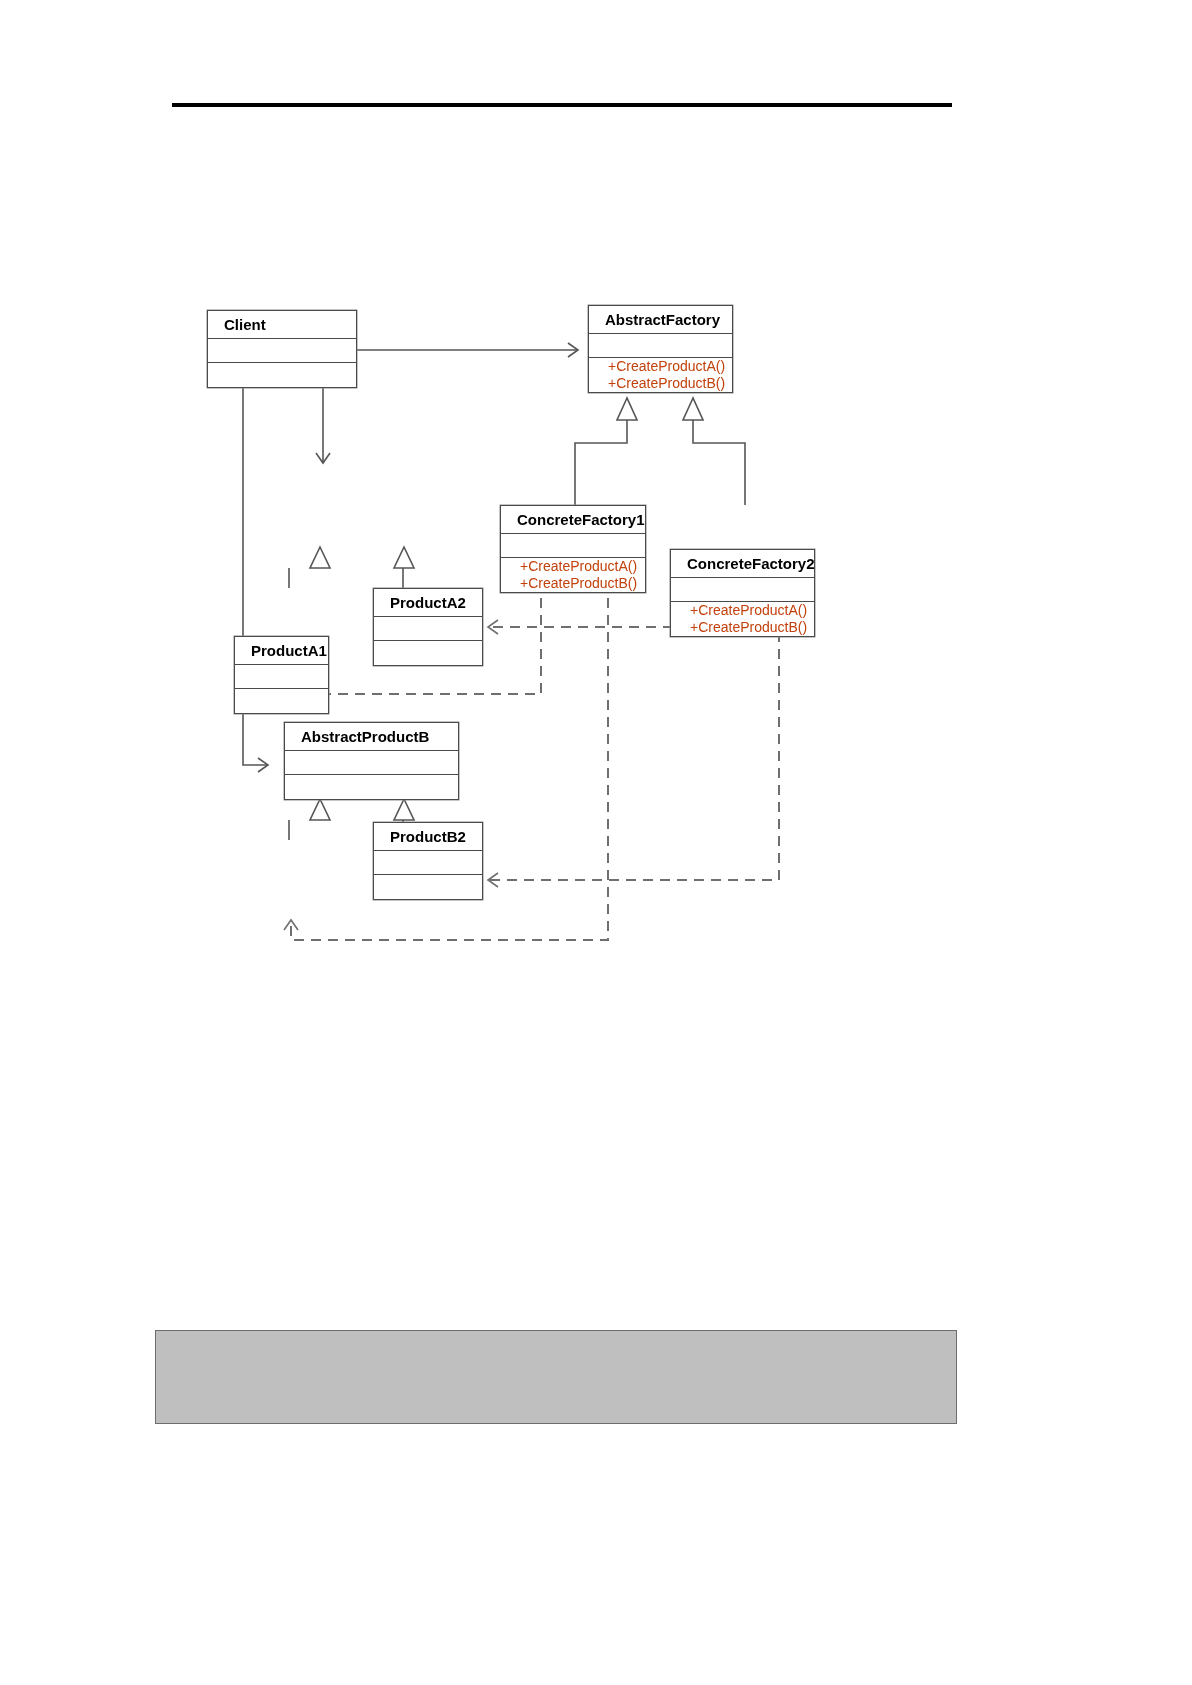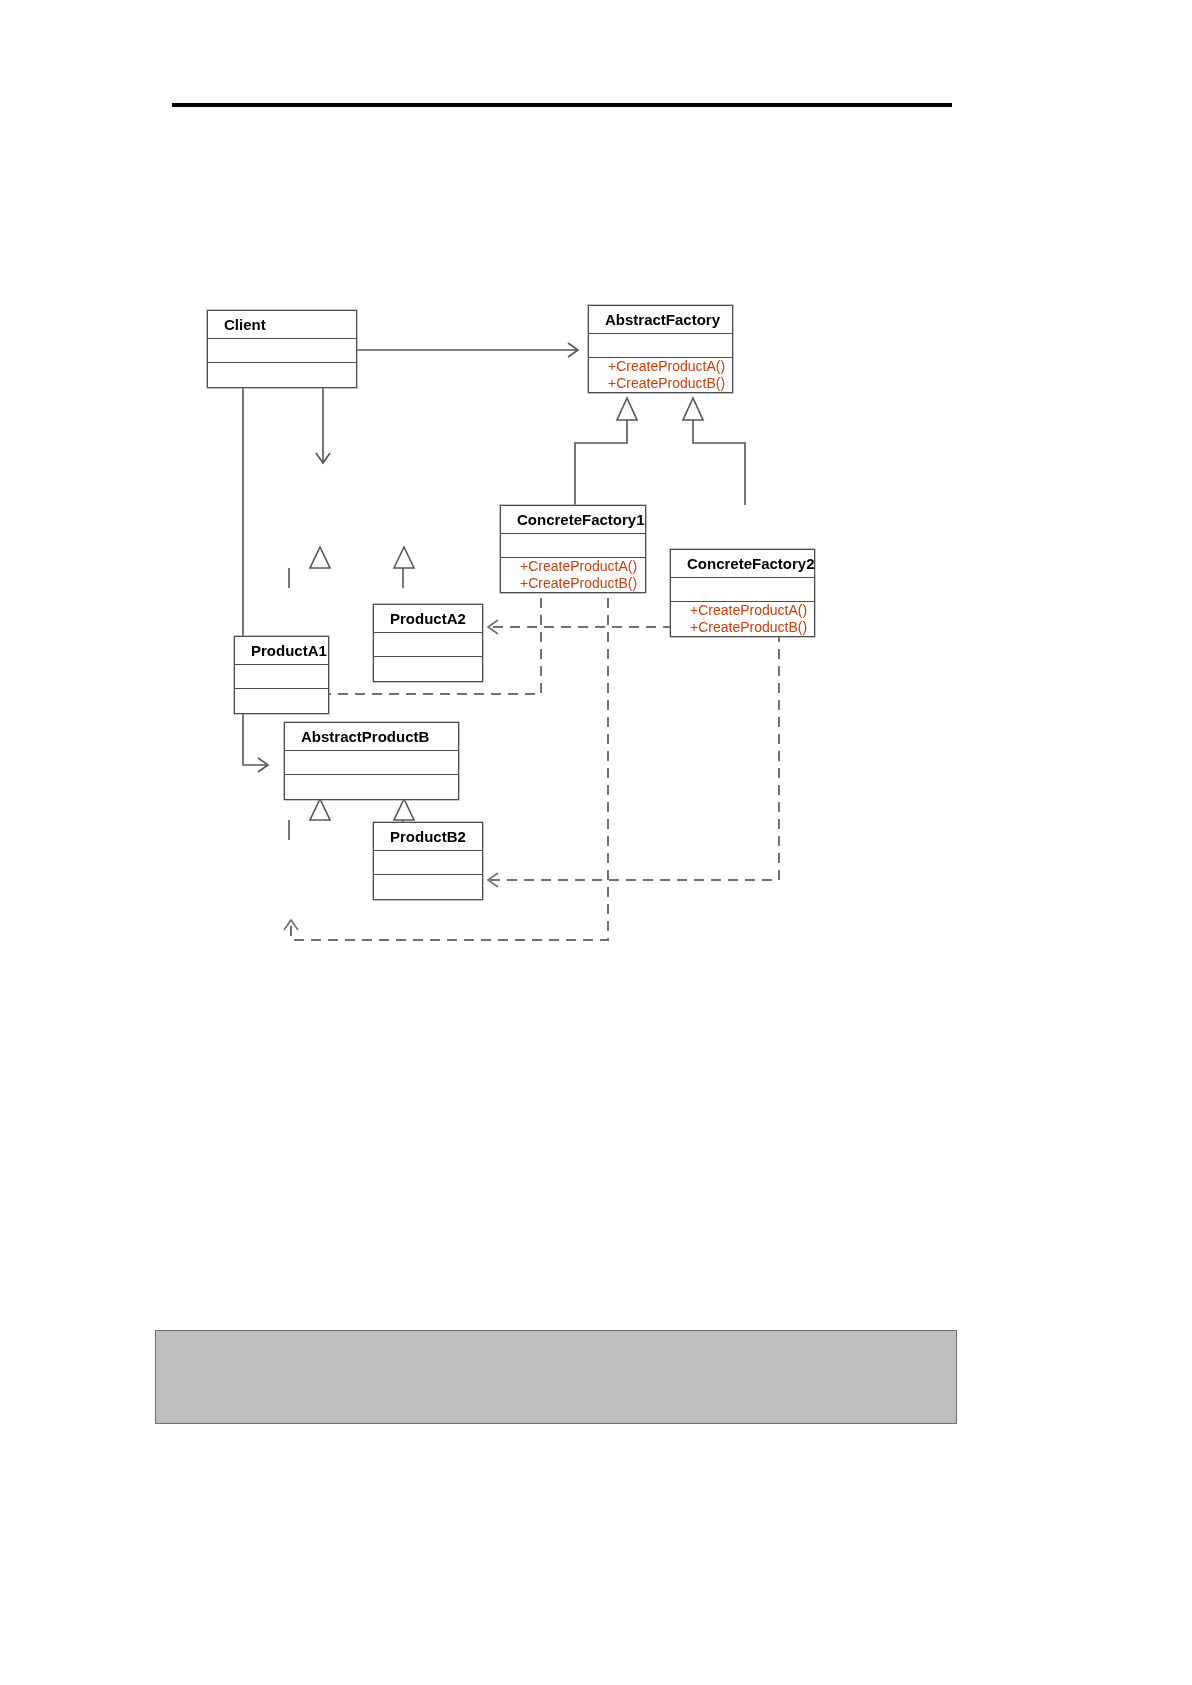--- a/index.html
+++ b/index.html
@@ -184,21 +184,21 @@
     </div>
   </div>
 
 
   <div class="uml-class" style="left:234px; top:588px; width:95px;margin-top:48px;">
     <div class="uml-name">ProductA1</div>
     <div class="uml-attrs"></div>
     <div class="uml-ops empty"></div>
   </div>
 
-  <div class="uml-class" style="left:373px; top:604px; width:110px;">
+  <div class="uml-class" style="left:373px; top:588px; width:110px;">
     <div class="uml-name">ProductA2</div>
     <div class="uml-attrs"></div>
     <div class="uml-ops empty"></div>
   </div>
 
   <div class="uml-class" style="left:284px; top:722px; width:175px;">
     <div class="uml-name abstract">AbstractProductB</div>
     <div class="uml-attrs"></div>
     <div class="uml-ops empty"></div>
   </div>

